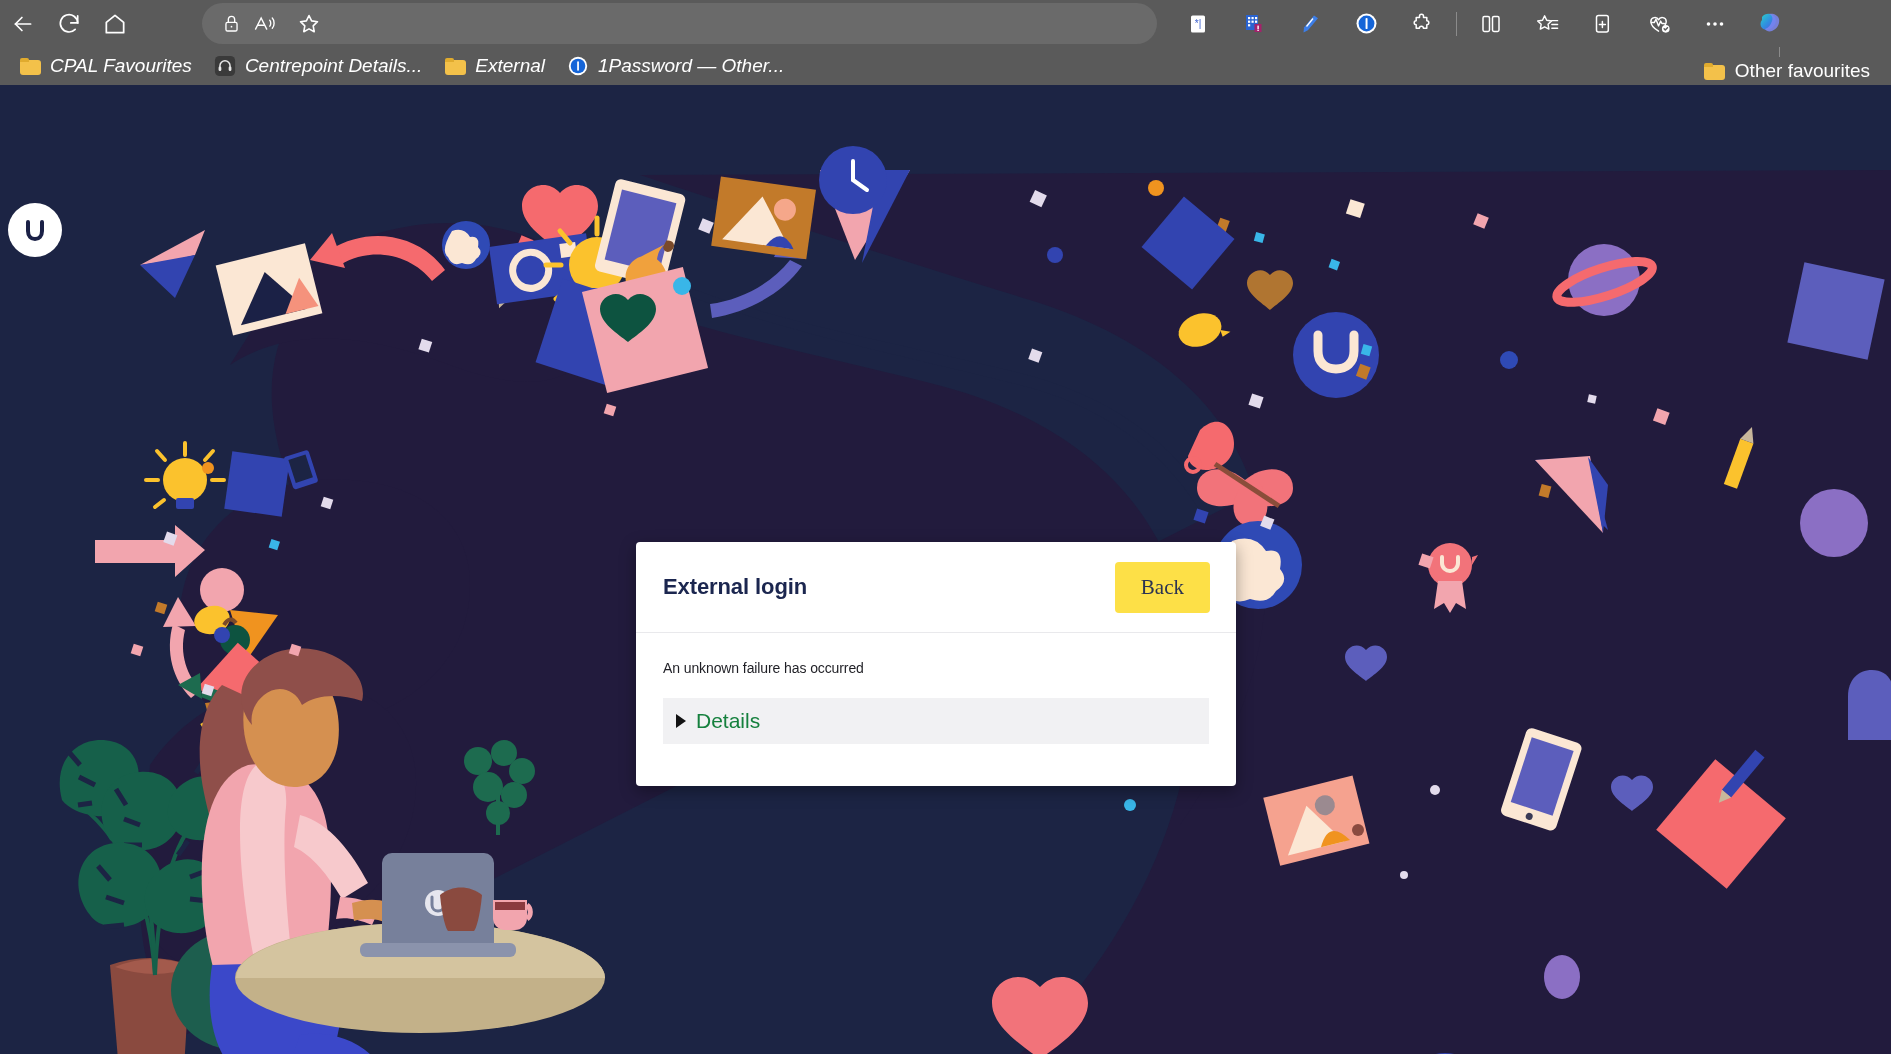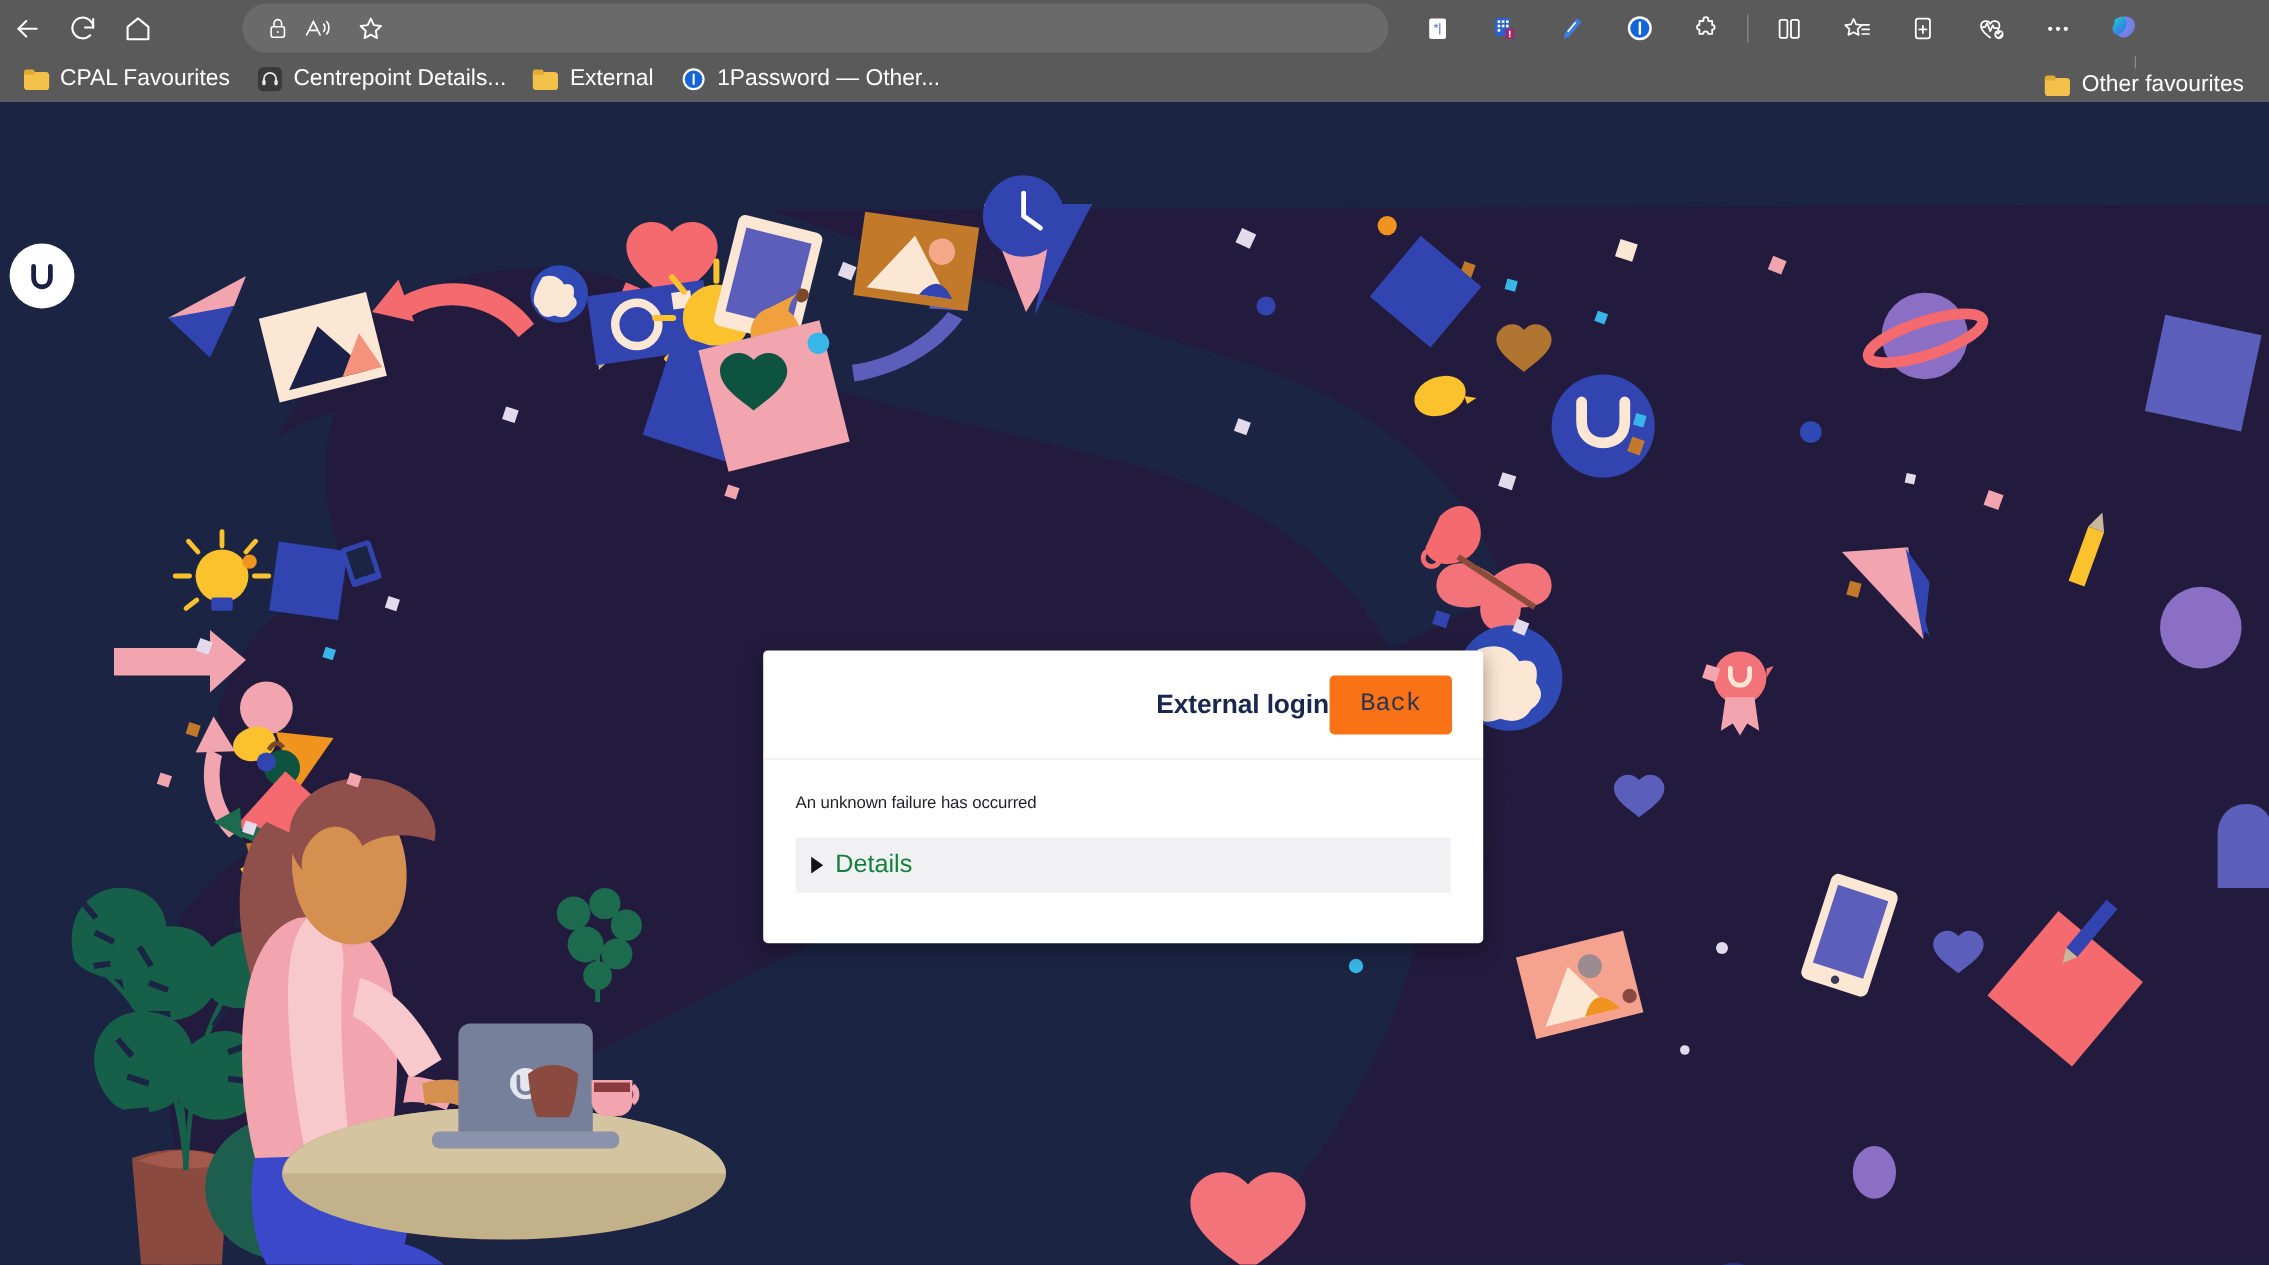--- a/index.html
+++ b/index.html
@@ -43,21 +43,21 @@
   }
   .ext-icons .ic {
     width: 56px; height: 41px; display: flex; align-items: center; justify-content: center;
     color: #ffffff; flex: none;
   }
   .vdiv { width: 1px; height: 24px; background: #8b8b8b; margin: 0 6px; flex:none;}
 
   
   .bookmarks {
     position: absolute; left: 0; top: 47px; width: 1891px; height: 38px;
-    display: flex; align-items: center; padding-left: 8px;
+    display: flex; align-items: center; padding-left: 8px; font-style: italic;
   }
   .bm {
     display: flex; align-items: center; gap: 9px; padding: 3px 11px;
     color: #ffffff; font-size: 19px; white-space: nowrap; border-radius: 4px;
   }
   .bm-ico { width: 22px; height: 22px; flex: none; display:flex; align-items:center; justify-content:center;}
   .folder {
     width: 21px; height: 17px; position: relative;
   }
   .folder:before {
@@ -89,30 +89,30 @@
   }
 
   
   .card {
     position: absolute; left: 636px; top: 457px; width: 600px; height: 244px;
     background: #ffffff; border-radius: 4px;
     box-shadow: 0 5px 16px rgba(0,0,0,0.35);
     overflow: hidden;
   }
   .card-header {
-    height: 91px; display: flex; align-items: center; justify-content: flex-end;
+    height: 91px; display: flex; align-items: center; justify-content: space-between;
     padding: 0 26px 0 27px; border-bottom: 1px solid #e9e9ec;
   }
   .card-title {
     font-size: 22px; font-weight: 700; color: #1b264f; letter-spacing: -0.1px;
   }
   .back-btn {
-    background: #f97316; border: none; border-radius: 4px;
+    background: #fde047; border: none; border-radius: 4px;
     padding: 13px 26px; font-size: 21px; color: #2b3352;
-    font-family: Liberation Mono, monospace; cursor: pointer;
+    font-family: Liberation Serif, serif; cursor: pointer;
   }
   .card-body { padding: 27px 27px 0 27px; }
   .error-msg {
     font-size: 14px; color: #1f1f25; letter-spacing: -0.1px;
   }
   .details-bar {
     margin-top: 22px; background: #f1f1f3; height: 46px;
     display: flex; align-items: center; padding-left: 13px; cursor: pointer;
   }
   .tri {

